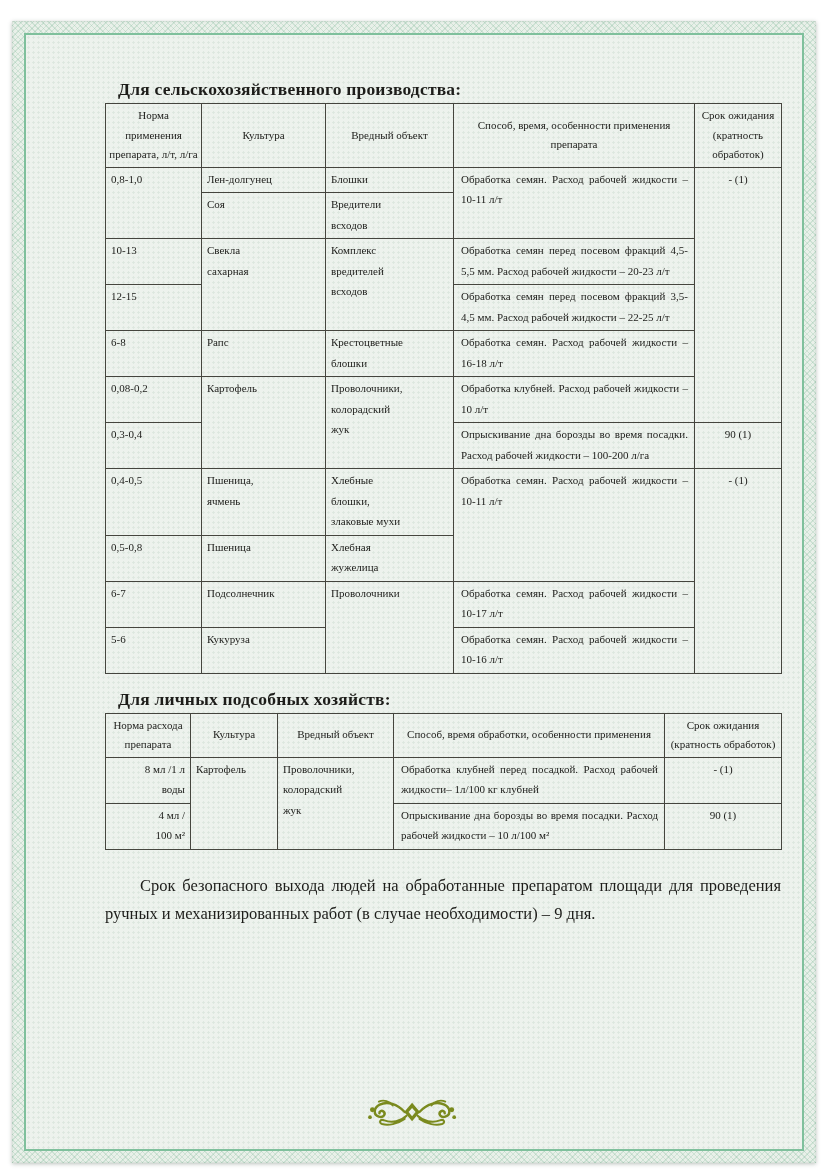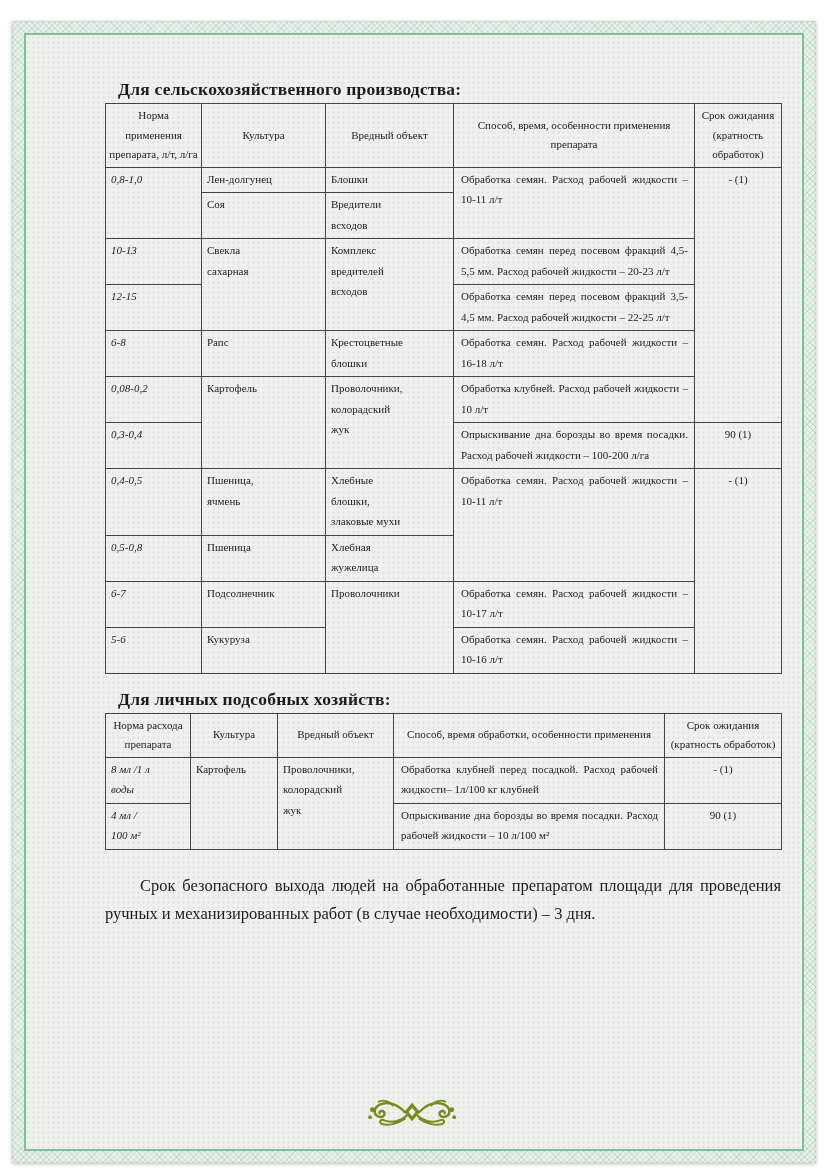--- a/index.html
+++ b/index.html
@@ -32,25 +32,25 @@
   table{
     border-collapse:collapse;table-layout:fixed;width:676px;
     font-size:11px;
   }
   td,th{border:1.5px solid #45453e;box-sizing:border-box;}
   th{
     font-weight:normal;text-align:center;vertical-align:middle;
     line-height:19.5px;padding:2px 3px;
   }
   td{vertical-align:top;line-height:20.5px;padding:1px 5px 3px;}
-  .c-dose{padding-left:5px;font-style:italic;}
+  .c-dose{padding-left:5px;}
   .c-crop,.c-pest{white-space:pre-line;margin-top:20px;}
   .c-method{text-align:justify;padding:1px 6px 3px 7px;}
   .c-wait{text-align:center;padding-left:2px;padding-right:2px;}
-  table.household .c-dose{text-align:left;white-space:pre-line;}
+  table.household .c-dose{text-align:right;white-space:pre-line;}
   .notes{margin-top:22px;width:676px;font-size:16.5px;line-height:28px;text-align:justify;}
   .notes p{margin:0;text-indent:35px;}
   .ornament{position:absolute;top:1062px;left:50%;transform:translateX(-52%);}
 </style>
 </head>
 <body>
 
 <div class="page">
   <div class="sheet">
 
@@ -184,21 +184,21 @@
           <tr>
             <td class="c-dose">4 мл /
 100 м²</td>
             <td class="c-method">Опрыскивание дна борозды во время посадки. Расход рабочей жидкости – 10 л/100 м²</td>
             <td class="c-wait">90 (1)</td>
           </tr>
         </tbody>
       </table>
 
       <div class="notes">
-        <p>Срок безопасного выхода людей на обработанные препаратом площади для проведения ручных и механизированных работ (в случае необходимости) – 3 дня.</p>
+        <p>Срок безопасного выхода людей на обработанные препаратом площади для проведения ручных и механизированных работ (в случае необходимости) – 9 дня.</p>
       </div>
 
     </div>
 
     <div class="ornament">
       <svg width="96" height="32" viewBox="0 0 104 34" aria-hidden="true">
         <g stroke="#7a8a1e" fill="#7a8a1e" stroke-linecap="round" fill-rule="evenodd">
           <path d="M52 6 L60.5 16 L52 26 L43.5 16 Z M52 11.6 L55.8 16 L52 20.4 L48.2 16 Z" stroke="none"></path>
           <g id="oLeft">
             <path d="M44 16 C36 7 25 4 17 8 C10 11.5 10 19 16 21 C21 22.6 24 18 21 15.4 C19 13.8 16.4 15 16.6 17.4" fill="none" stroke-width="2.6"></path>

